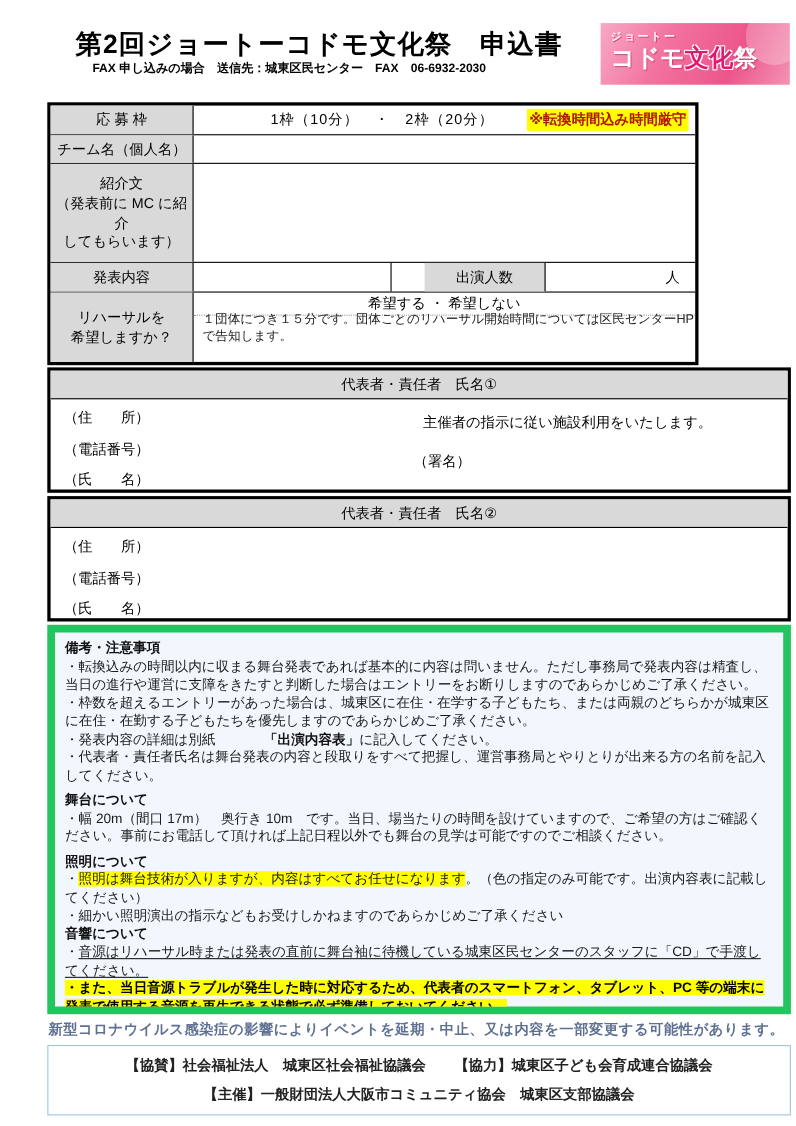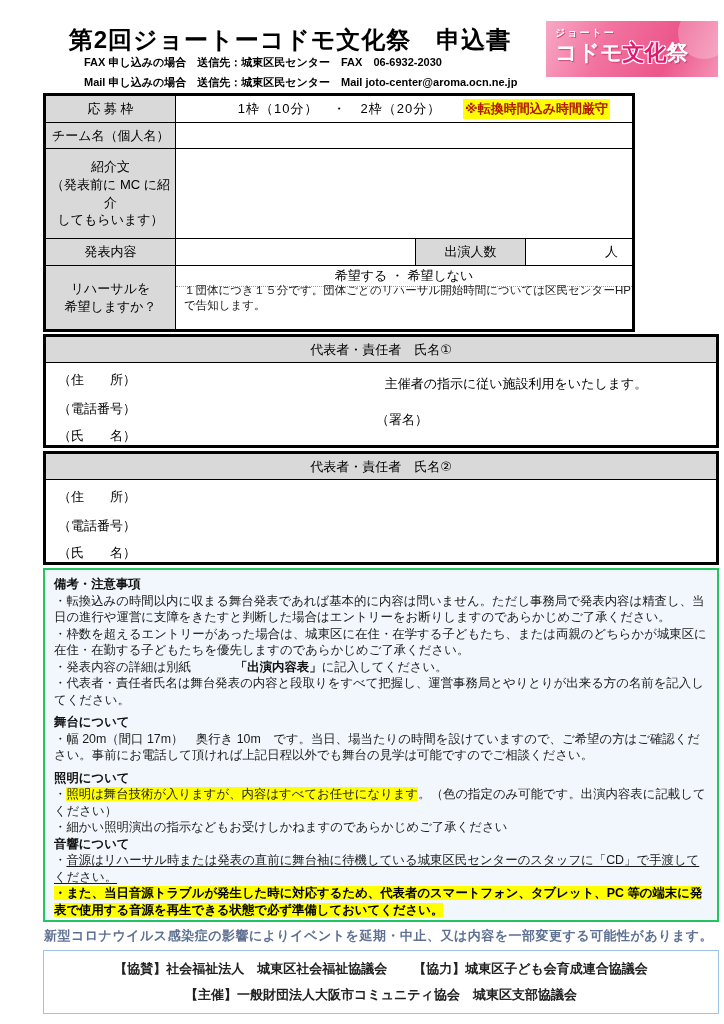--- a/index.html
+++ b/index.html
@@ -28,24 +28,24 @@
   .frow.last { border-bottom: none; }
   .flabel { width: 130px; flex-shrink: 0; background: #d9d9d9; border-right: 1px solid #000;
             display: flex; align-items: center; justify-content: center; text-align: center;
             font-size: 13px; white-space: pre-line; line-height: 1.35; }
   .flabel.left { justify-content: flex-start; padding-left: 6px; text-align: left; }
   .fvalue { flex: 1; padding-left: 40px; }
   .h27 { height: 27px; } .h26 { height: 26px; } .h88 { height: 90px; gap: 44px; } .h63 { height: 63px; }
 
   .slot-cell { display: flex; align-items: center; font-size: 13px; }
   .slot-options { flex: 1; text-align: center; letter-spacing: 1px; }
-  .slot-note { background: #ffff00; color: #b01800; font-weight: bold; margin-right: 22px;
+  .slot-note { background: #ffff00; color: #b01800; font-weight: bold; margin-right: 6px;
                padding: 1px 2px; font-size: 13px; white-space: nowrap; }
 
-  .pres-cell { display: flex; }
+  .pres-cell { display: flex; gap: 30px; }
   .pres-value { flex: 1; border-right: 1px solid #000; }
   .pres-label { width: 110px; background: #d9d9d9; border-right: 1px solid #000;
                 display: flex; align-items: center; justify-content: center; font-size: 13px; }
   .pres-unit { width: 106px; display: flex; align-items: center; justify-content: flex-end;
                padding-right: 14px; font-size: 13px; }
 
   .reh { display: flex; flex-direction: column; flex: 1; }
   .reh-row { height: 21px; display: flex; align-items: center; font-size: 11.5px;
              padding-left: 8px; border-bottom: 1px dotted #999; color: #222; }
   .reh-row.choice { justify-content: center; font-size: 13px; padding-left: 0; color: #000; }
@@ -58,21 +58,21 @@
               display: flex; align-items: center; justify-content: center; font-size: 13px; }
   .rep-body { position: relative; height: 82px; font-size: 13px; }
   .lbl-addr  { position: absolute; left: 12px; top: 8px; }
   .lbl-phone { position: absolute; left: 12px; top: 37px; }
   .lbl-name  { position: absolute; left: 12px; top: 64px; }
   .rep-pledge { position: absolute; left: 270px; top: 12px; width: 400px; text-align: center; }
   .rep-sign   { position: absolute; left: 330px; top: 48px; }
 
   
   .notes { position: absolute; left: 43px; top: 568px; width: 676px; height: 354px;
-           border: 2px solid #22c55e; background: #f1f7fc; padding: 6px 9px;
+           border: 7px solid #22c55e; background: #f1f7fc; padding: 6px 9px;
            font-size: 12.4px; line-height: 16.5px; color: #1a1a1a; overflow: hidden; }
   .notes p { margin: 0; }
   .b { font-weight: bold; color: #111; margin-left: 44px; }
   .gap { height: 6px; }
   .hl { background: #ffff00; }
   .hl-red { background: #ffff00; color: #000000; font-weight: bold; }
   .ul { text-decoration: underline; text-underline-offset: 2px; }
 
   
   .covid { position: absolute; left: 44px; top: 927px; width: 676px;
@@ -88,21 +88,20 @@
 
   <div class="title">第2回ジョートーコドモ文化祭　申込書</div>
 
   <div class="logo">
     <div class="logo-line1">ジョートー</div>
     <div class="logo-line2"><span>コドモ</span><span class="accent">文化</span><span>祭</span></div>
   </div>
 
   <div class="contact">
     <div>FAX 申し込みの場合　送信先：城東区民センター　FAX　06-6932-2030</div>
-    <div>Mail 申し込みの場合　送信先：城東区民センター　Mail joto-center@aroma.ocn.ne.jp</div>
   </div>
 
   <div class="form-box">
 
     <div class="frow h27">
       <div class="flabel">応 募 枠</div>
       <div class="fvalue slot-cell">
         <span class="slot-options">1枠（10分）　・　2枠（20分）</span>
         <span class="slot-note">※転換時間込み時間厳守</span>
       </div>

